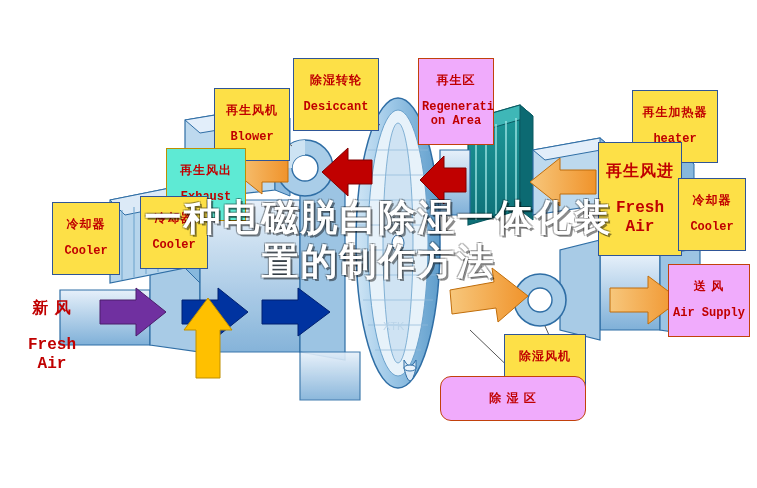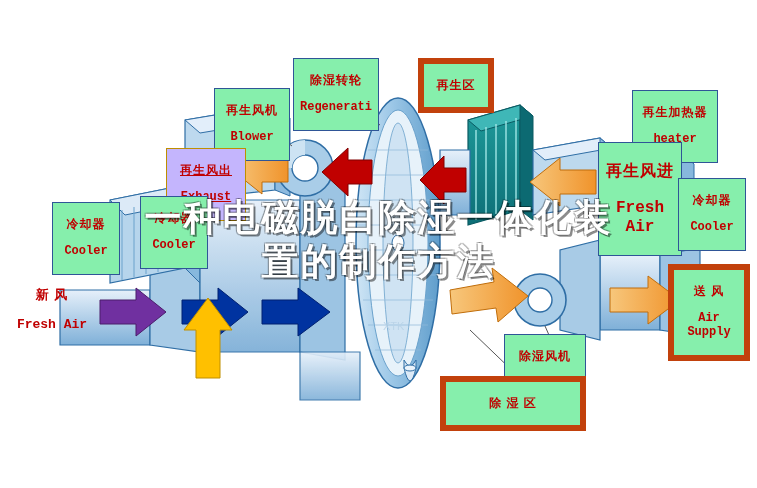--- a/index.html
+++ b/index.html
@@ -34,30 +34,29 @@
     display: block;
     font-family: "Liberation Sans", sans-serif;
     letter-spacing: 1px;
   }
   .lbl .en {
     display: block;
     font-family: "Liberation Mono", monospace;
     letter-spacing: 0px;
   }
   .box-green {
-    background: #86efac;
-    border: 6px solid #c2410c;
+    background: #f0abfc;
+    border: 1px solid #c2410c;
   }
   .box-yellow {
-    background: #c4b5fd;
+    background: #5eead4;
     border: 1px solid #bf8f00;
-    text-decoration: underline;
   }
   .box-lightblue {
-    background: #86efac;
+    background: #fde047;
     border: 1px solid #2f5597;
   }
   .box-none {
     background: transparent;
     border: none;
   }
   .t-red { color: #c00000; }
 
   #watermark {
     position: absolute;
@@ -224,25 +223,27 @@
       <line x1="468" y1="95" x2="480" y2="112"></line>
       <line x1="258" y1="120" x2="292" y2="146"></line>
       <line x1="690" y1="115" x2="660" y2="135"></line>
       <line x1="560" y1="360" x2="545" y2="326"></line>
       <line x1="520" y1="378" x2="470" y2="330"></line>
     </g>
   </svg>
 
   <div class="lbl box-lightblue t-red" style="left:293px; top:58px; width:86px; font-size:12px;">
     <span class="cn">除湿转轮</span>
-    <span class="en">Regenerati</span>
+    <span class="en">Desiccant</span>
   </div>
 
   <div class="lbl box-green t-red" style="left:418px; top:58px; width:76px; font-size:12px;">
     <span class="cn">再生区</span>
+    <span class="en">Regenerati
+on Area</span>
   </div>
 
   <div class="lbl box-lightblue t-red" style="left:214px; top:88px; width:76px; font-size:12px;">
     <span class="cn">再生风机</span>
     <span class="en">Blower</span>
   </div>
 
   <div class="lbl box-lightblue t-red" style="left:632px; top:90px; width:86px; font-size:12px;">
     <span class="cn">再生加热器</span>
     <span class="en">heater</span>
@@ -266,37 +267,37 @@
   <div class="lbl box-lightblue t-red" style="left:140px; top:196px; width:68px; font-size:12px;">
     <span class="cn">冷却器</span>
     <span class="en">Cooler</span>
   </div>
 
   <div class="lbl box-lightblue t-red" style="left:678px; top:178px; width:68px; font-size:12px;">
     <span class="cn">冷却器</span>
     <span class="en">Cooler</span>
   </div>
 
-  <div class="lbl box-none t-red" style="left:6px; top:272px; width:92px; font-size:13px;">
+  <div class="lbl box-none t-red" style="left:6px; top:280px; width:92px; font-size:16px;">
     <span class="cn">新  风</span>
     <span class="en">Fresh Air</span>
   </div>
 
 
   <div class="lbl box-lightblue t-red" style="left:504px; top:334px; width:82px; font-size:12px;">
     <span class="cn">除湿风机</span>
     <span class="en">Blower</span>
   </div>
 
   <div class="lbl box-green t-red" style="left:668px; top:264px; width:82px; font-size:12px;">
     <span class="cn">送  风</span>
     <span class="en">Air Supply</span>
   </div>
 
-  <div class="lbl box-green t-red" style="left:440px; top:376px; width:146px; font-size:12px;">
+  <div class="lbl box-green t-red" style="left:440px; top:376px; width:146px; font-size:12px;border-radius:11px;">
     <span class="cn">除 湿 区</span>
   </div>
 
   <div id="watermark">
     <div>一种电磁脱白除湿一体化装</div>
     <div>置的制作方法</div>
   </div>
 
 </div>
 

